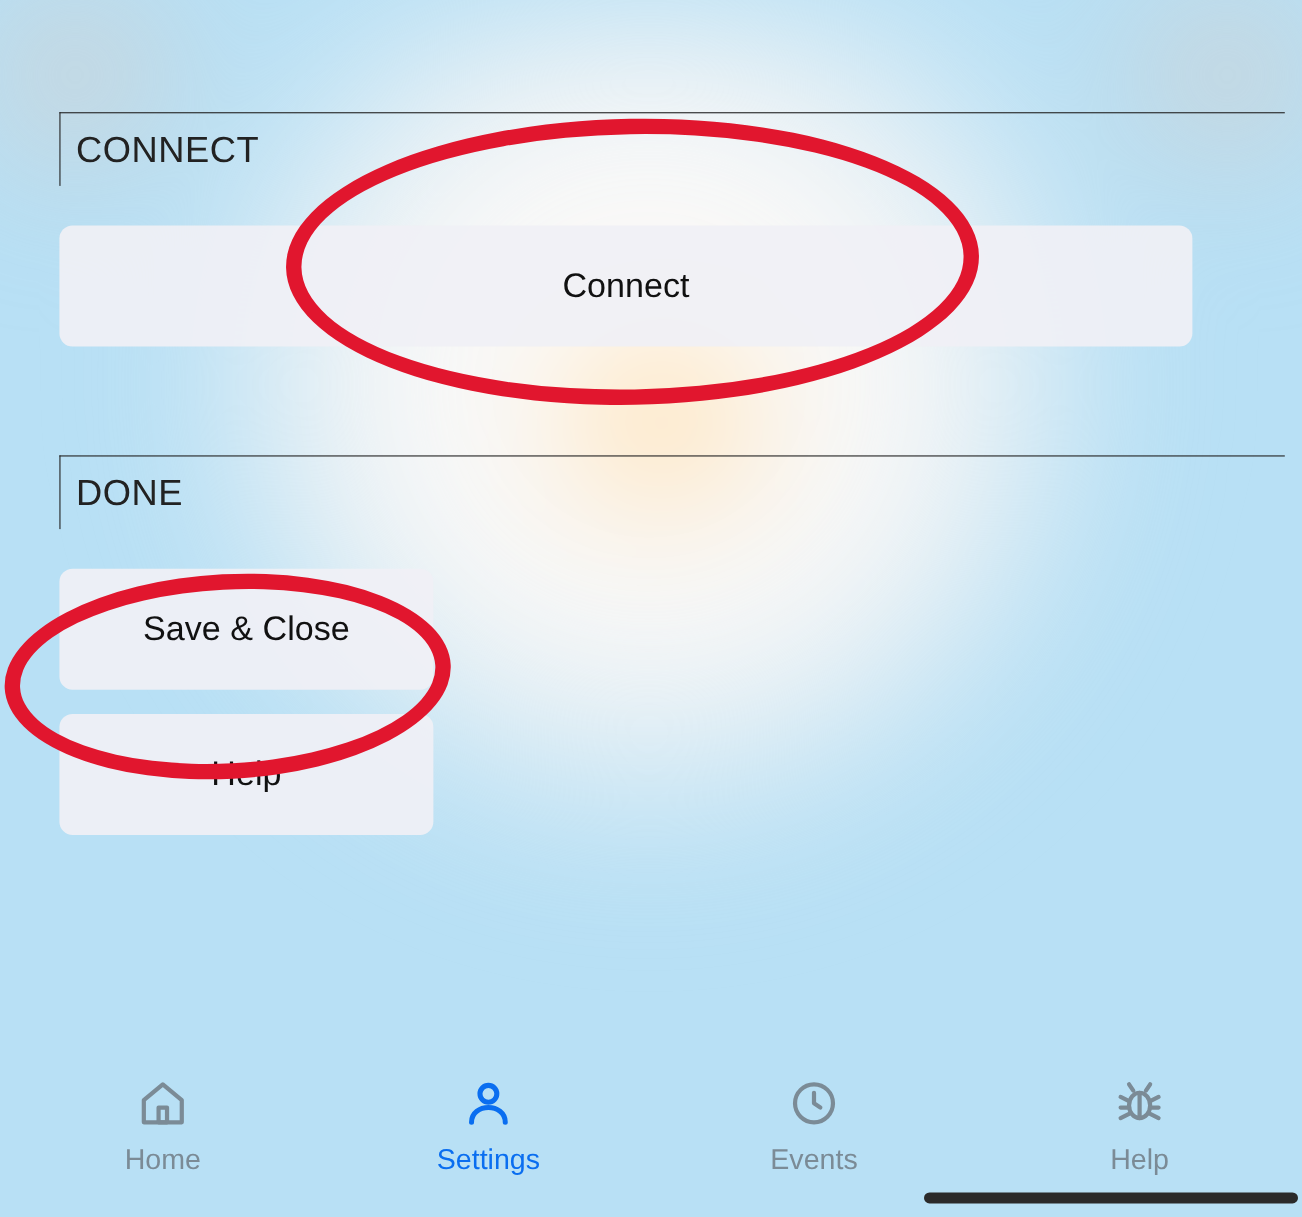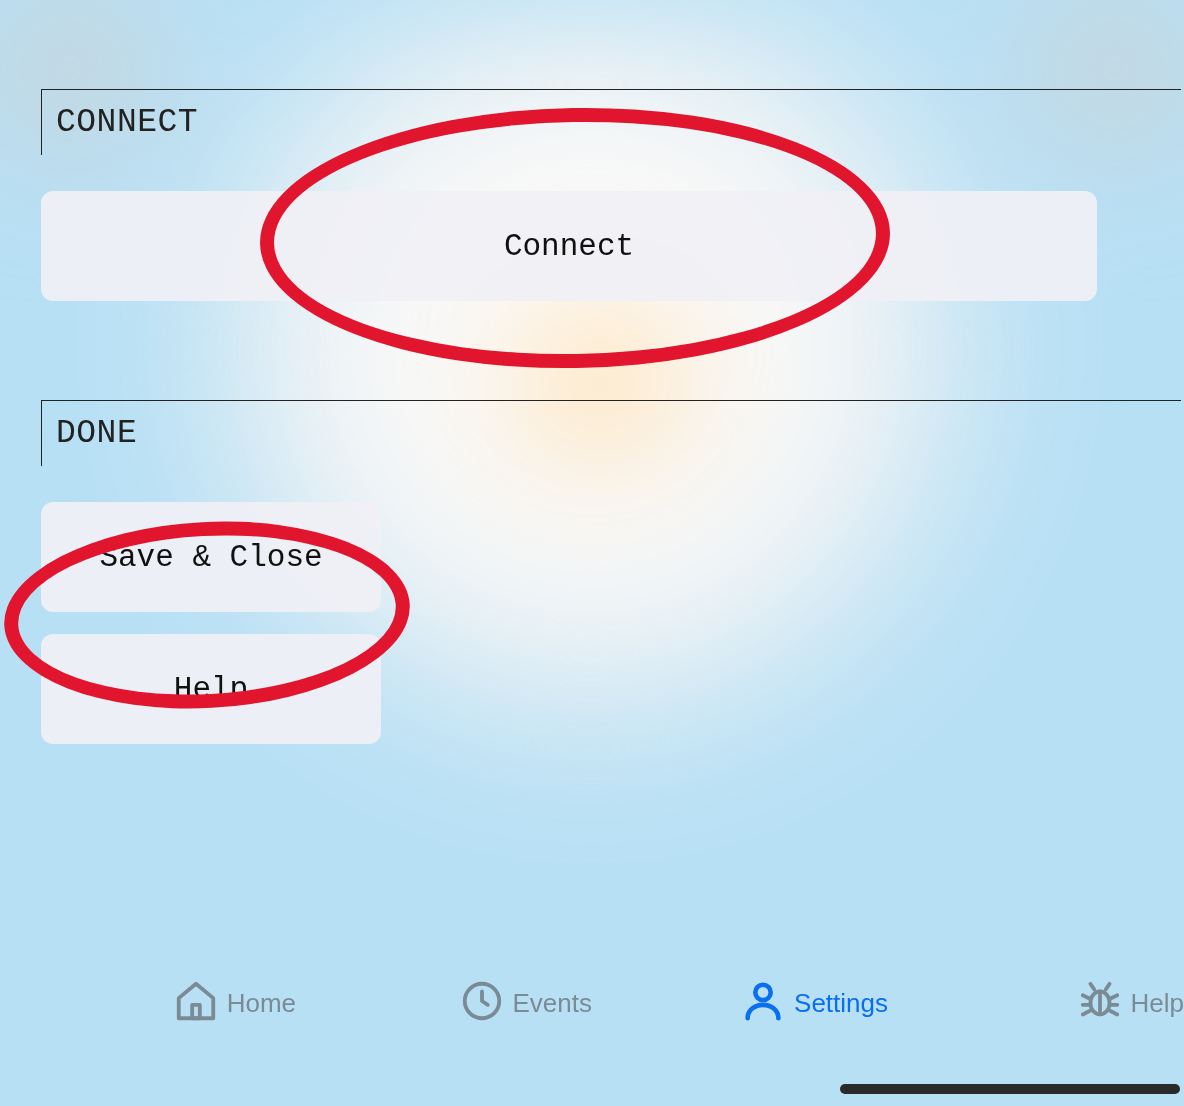--- a/index.html
+++ b/index.html
@@ -15,22 +15,21 @@
     filter: blur(60px);
   }
   .blob { position: absolute; border-radius: 50%; }
   .blob1 { width: 900px; height: 900px; left: 140px; top: -100px; background: radial-gradient(circle, #ffffff 0%, #f5f5f5 40%, rgba(255,255,255,0) 70%); }
   .blob2 { width: 300px; height: 200px; left: 450px; top: 280px; background: radial-gradient(circle, #ffd9a0 0%, rgba(255,217,160,0) 70%); }
   .blob3 { width: 300px; height: 300px; left: -100px; top: -100px; background: radial-gradient(circle, #d0d0d0 0%, rgba(200,200,200,0) 70%); }
   .blob4 { width: 300px; height: 300px; right: -100px; top: -100px; background: radial-gradient(circle, #d0d0d0 0%, rgba(200,200,200,0) 70%); }
 
   .content {
     position: relative; z-index: 1;
-    padding: 3px;
-    font-family: Liberation Mono, monospace;
+    padding: 16px;
   }
 
   .section {
     margin-left: 38px;
     margin-right: 0;
   }
   .section-header {
     border-top: 1.5px solid #222;
     border-left: 1.5px solid #222;
     padding: 14px 0 14px 14px;
@@ -79,21 +78,21 @@
     position: absolute;
     left: 0; right: 0; bottom: 0;
     height: 170px;
     display: flex;
     z-index: 2;
     padding-bottom: 36px;
   }
   .tab {
     flex: 1;
     display: flex;
-    flex-direction: row;
+    flex-direction: column;
     align-items: center;
     justify-content: flex-end;
     gap: 8px;
     cursor: pointer;
     color: #7b8b96;
   }
   .tab.active { color: #0a6ef0; }
   .tab svg { width: 46px; height: 46px; }
   .tab-label { font-size: 26px; font-weight: 400; }
 
@@ -144,37 +143,37 @@
 <div class="tabbar">
   <div class="tab">
     <span>
       <svg viewBox="0 0 24 24" fill="none" stroke="currentColor" stroke-width="2" stroke-linecap="round" stroke-linejoin="round">
         <path d="M3 10.5 L12 3 L21 10.5 V21 H3 Z"></path>
         <rect x="10" y="14" width="4" height="7"></rect>
       </svg>
     </span>
     <span class="tab-label">Home</span>
   </div>
+  <div class="tab active">
+    <span>
+      <svg viewBox="0 0 24 24" fill="none" stroke="currentColor" stroke-width="2.4" stroke-linecap="round" stroke-linejoin="round">
+        <circle cx="12" cy="7.5" r="4"></circle>
+        <path d="M4 21 C4 16.5 8 14 12 14 C16 14 20 16.5 20 21"></path>
+      </svg>
+    </span>
+    <span class="tab-label">Settings</span>
+  </div>
   <div class="tab">
     <span>
       <svg viewBox="0 0 24 24" fill="none" stroke="currentColor" stroke-width="2" stroke-linecap="round" stroke-linejoin="round">
         <circle cx="12" cy="12" r="9"></circle>
         <path d="M12 7 V12 L15 14"></path>
       </svg>
     </span>
     <span class="tab-label">Events</span>
-  </div>
-  <div class="tab active">
-    <span>
-      <svg viewBox="0 0 24 24" fill="none" stroke="currentColor" stroke-width="2.4" stroke-linecap="round" stroke-linejoin="round">
-        <circle cx="12" cy="7.5" r="4"></circle>
-        <path d="M4 21 C4 16.5 8 14 12 14 C16 14 20 16.5 20 21"></path>
-      </svg>
-    </span>
-    <span class="tab-label">Settings</span>
   </div>
   <div class="tab">
     <span>
       <svg viewBox="0 0 24 24" fill="none" stroke="currentColor" stroke-width="2" stroke-linecap="round" stroke-linejoin="round">
         <ellipse cx="12" cy="13" rx="5" ry="6"></ellipse>
         <path d="M12 7 V19"></path>
         <path d="M7 11 L3 9 M7 14 L3 14 M7 17 L3 19"></path>
         <path d="M17 11 L21 9 M17 14 L21 14 M17 17 L21 19"></path>
         <path d="M9 6 L7 3 M15 6 L17 3"></path>
       </svg>

